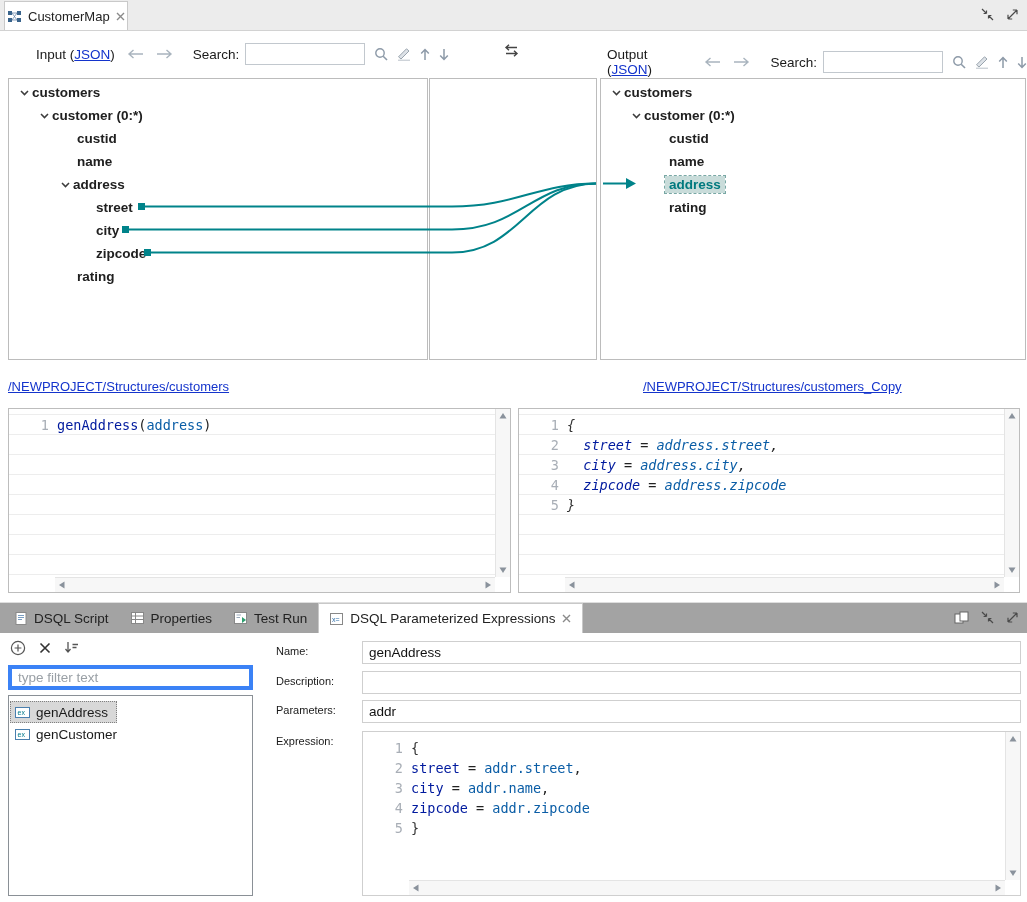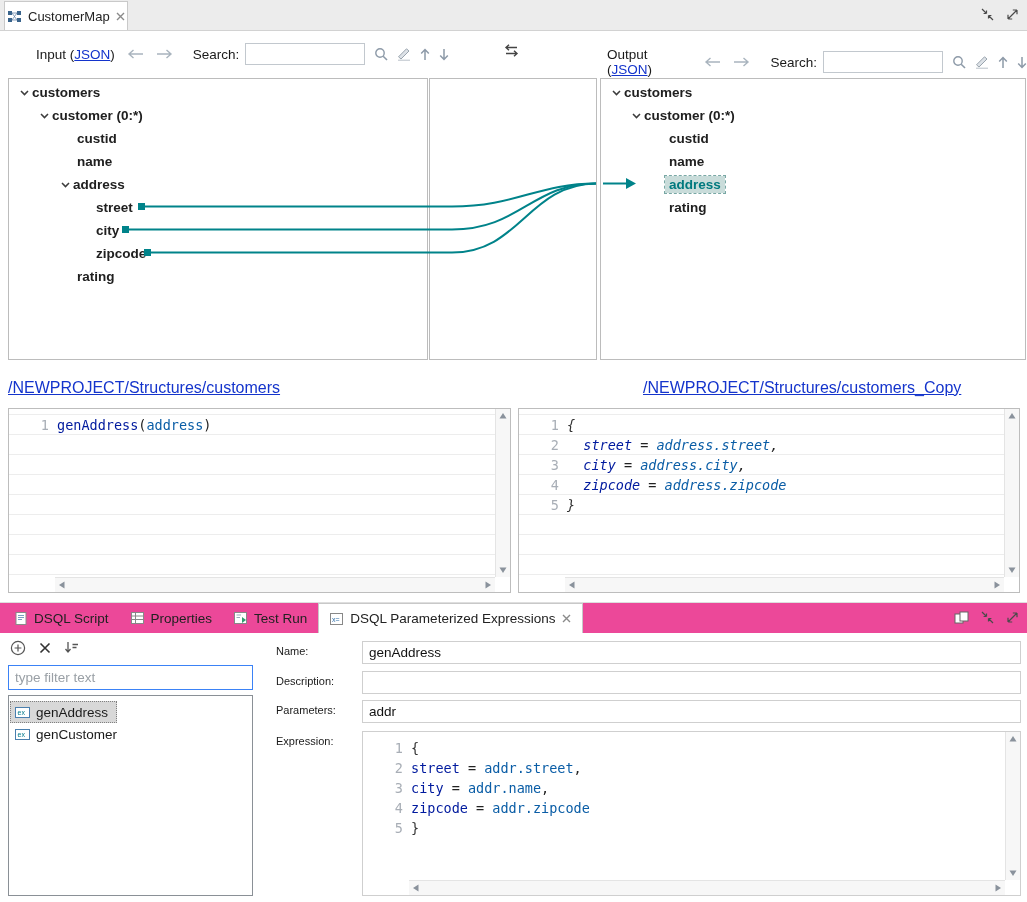--- a/index.html
+++ b/index.html
@@ -38,21 +38,21 @@
   .tree{padding-top:2px;text-align:center;}
   .trow{height:23px;display:flex;align-items:center;font-weight:bold;color:#202020;}
   .chev{width:15px;display:inline-flex;flex:none;}
   .d0{padding-left:8px;}
   .d1{padding-left:28px;}
   .d2{padding-left:68px;}
   .d2e{padding-left:49px;}
   .d3{padding-left:87px;}
   .trow.sel .tl{background:#c9dcda;color:#00797e;outline:1px dashed #79a8a5;padding:1px 4px;margin-left:-4px;}
 
-  .slink{position:absolute;font-size:16px;color:#1434cc;text-decoration:underline;cursor:pointer;}
+  .slink{position:absolute;font-size:13px;color:#1434cc;text-decoration:underline;cursor:pointer;}
   #link-in{left:8px;top:379px;}
   #link-out{left:607px;top:379px;margin-left:36px;}
 
   
   .editor{position:absolute;border:1px solid #bdbdbd;background:#fff;box-sizing:border-box;}
   #ed1{left:8px;top:408px;width:503px;height:185px;}
   #ed2{left:518px;top:408px;width:502px;height:185px;}
   #ed3{left:362px;top:731px;width:659px;height:165px;border-color:#cfcfcf;}
   .code-area{position:absolute;left:0;top:0;right:15px;bottom:15px;overflow:hidden;padding-top:6px;
              font-family:"DejaVu Sans Mono",monospace;font-size:13.5px;}
@@ -64,30 +64,30 @@
   #ed2 .ct{font-style:italic;}
   .tok-id{color:#001a9e;}
   .tok-ref{color:#0a5da6;}
   .tok-brace{color:#333;}
   .vscroll{position:absolute;top:0;right:0;bottom:15px;width:15px;background:#f7f7f7;border-left:1px solid #e4e4e4;
            display:flex;flex-direction:column;justify-content:space-between;align-items:center;padding:3px 0;box-sizing:border-box;}
   .hscroll{position:absolute;left:46px;right:15px;bottom:0;height:15px;background:#f7f7f7;border-top:1px solid #e4e4e4;
            display:flex;justify-content:space-between;align-items:center;padding:0 3px;box-sizing:border-box;}
 
   
-  .tabbar2{position:absolute;top:602px;left:0;right:0;height:30px;background:#ec4899;
+  .tabbar2{position:absolute;top:602px;left:0;right:0;height:30px;background:#a3a3a3;
            border-top:1px solid #dedede;border-bottom:1px solid #d4d4d4;display:flex;align-items:stretch;padding-left:4px;box-sizing:content-box;}
   .btab{display:flex;align-items:center;gap:7px;padding:0 11px;font-size:13.5px;color:#222;cursor:pointer;}
   .btab.active{background:#fff;border:1px solid #c8c8c8;border-bottom:1px solid #fff;margin-bottom:-1px;}
   .tb2icons{position:absolute;right:8px;top:8px;display:flex;gap:12px;align-items:center;}
 
   
   .bottom{position:absolute;top:633px;left:0;right:0;bottom:0;background:#fff;}
   .btools{position:absolute;left:10px;top:7px;display:flex;gap:13px;align-items:center;}
-  .filter-input{position:absolute;left:8px;top:32px;width:245px;height:25px;border:1px solid #3b82f6;padding:0 6px;
+  .filter-input{position:absolute;left:8px;top:32px;width:245px;height:25px;border:4px solid #3b82f6;padding:0 6px;
                 box-sizing:border-box;font-family:"Liberation Sans",sans-serif;font-size:13.5px;color:#111;}
   .filter-input::placeholder{color:#9aa0a6;}
   .listbox{position:absolute;left:8px;top:62px;width:245px;height:201px;border:1px solid #8a9096;box-sizing:border-box;padding-top:5px;}
   .litem{height:22px;display:inline-flex;align-items:center;gap:6px;padding:0 9px 0 5px;font-size:13.5px;margin-left:1px;cursor:pointer;}
   .litem.sel{background:#d8d8d8;outline:1px dotted #808080;outline-offset:-1px;}
   .llist{display:flex;flex-direction:column;align-items:flex-start;}
   .flabel{position:absolute;left:276px;font-size:11px;color:#1a1a1a;}
   #lbl-name{top:12px;} #lbl-desc{top:42px;} #lbl-params{top:71px;} #lbl-expr{top:102px;}
   .finput{position:absolute;left:362px;width:659px;height:23px;border:1px solid #cfcfcf;padding:0 6px;
           box-sizing:border-box;font-family:"Liberation Sans",sans-serif;font-size:13.5px;color:#111;}

